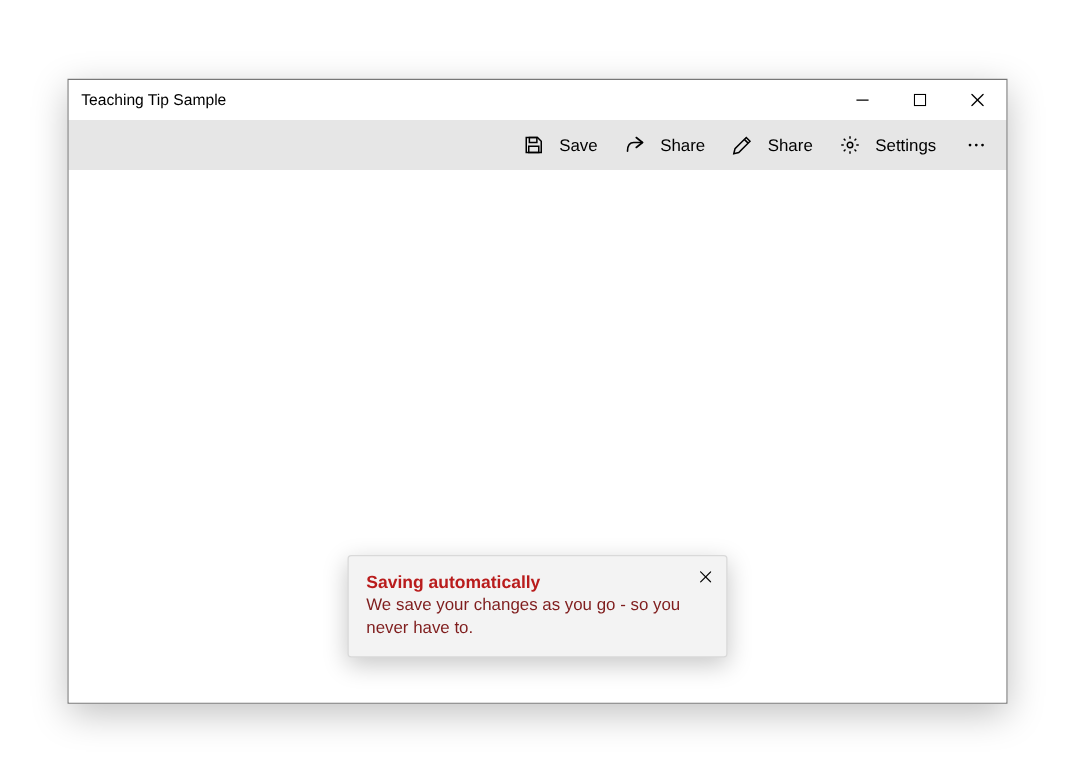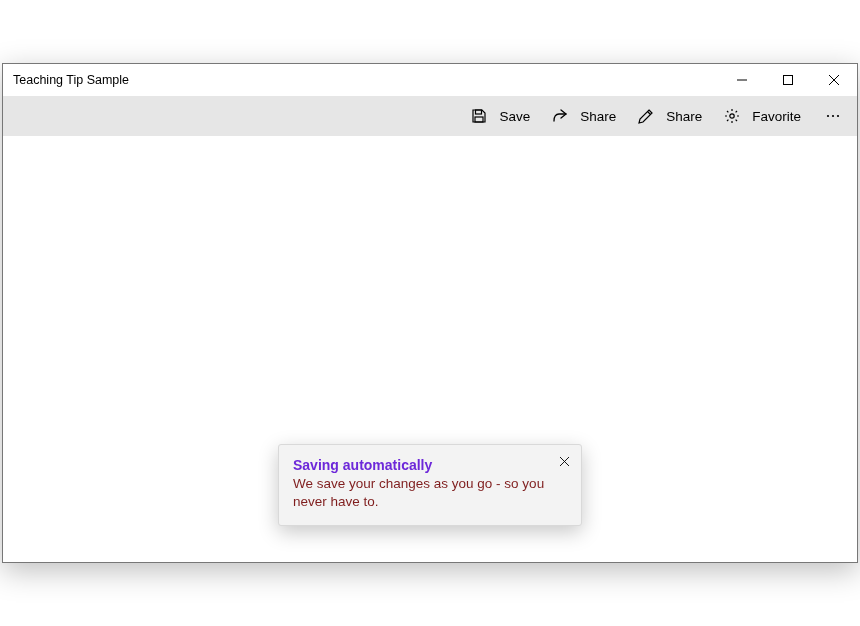--- a/index.html
+++ b/index.html
@@ -5,21 +5,21 @@
     * { box-sizing: border-box; margin: 0; padding: 0; }
     body {
       font-family: "Segoe UI", Tahoma, sans-serif;
       background: #fff;
       display: flex;
       justify-content: center;
       align-items: center;
       height: 100vh;
     }
     .window {
-      width: 856px;
+      width: 752px;
       height: 500px;
       border: 1px solid #777;
       background: #fff;
       box-shadow: 0 8px 28px rgba(0,0,0,0.25);
       display: flex;
       flex-direction: column;
       position: relative;
     }
     .titlebar {
       height: 32px;
@@ -84,21 +84,21 @@
     }
     .tip-close {
       position: absolute;
       top: 6px; right: 6px;
       width: 22px; height: 22px;
       display: flex; align-items: center; justify-content: center;
     }
     .tip-title {
       font-size: 14px;
       font-weight: 600;
-      color: #6d28d9;
+      color: #b91c1c;
       margin-bottom: 2px;
     }
     .tip-body {
       font-size: 13.5px;
       color: #7f1d1d;
       line-height: 1.35;
       padding-right: 20px;
     }
   </style>
 </head>
@@ -167,21 +167,21 @@
               <line x1="8" y1="13" x2="8" y2="15"></line>
             <line x1="1" y1="8" x2="3" y2="8"></line>
               <line x1="13" y1="8" x2="15" y2="8"></line>
             <line x1="3" y1="3" x2="4.4" y2="4.4"></line>
               <line x1="11.6" y1="11.6" x2="13" y2="13"></line>
             <line x1="13" y1="3" x2="11.6" y2="4.4"></line>
               <line x1="4.4" y1="11.6" x2="3" y2="13"></line>
           </g>
         </svg>
       </span>
-      <span>Favorite</span>
+      <span>Settings</span>
     </div>
     <div class="more-btn">
       <svg width="16" height="16" viewBox="0 0 16 16">
         <circle cx="3" cy="8" r="1.1" fill="#000"></circle>
         <circle cx="8" cy="8" r="1.1" fill="#000"></circle>
         <circle cx="13" cy="8" r="1.1" fill="#000"></circle>
       </svg>
     </div>
   </div>
 

